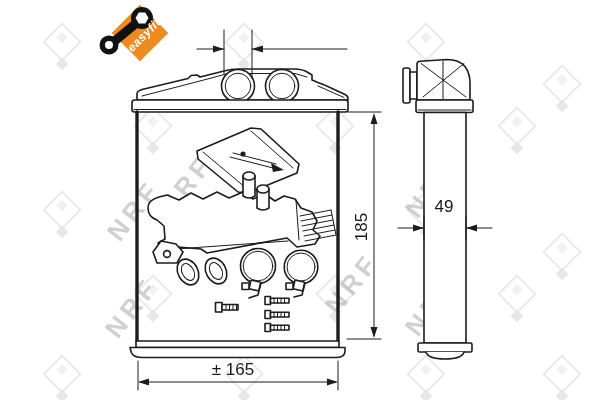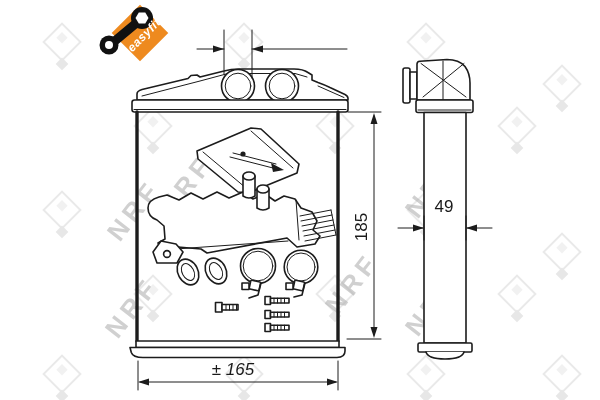--- a/index.html
+++ b/index.html
@@ -208,21 +208,21 @@
         <line class="ln thin" x1="467" y1="228" x2="492" y2="228"></line>
         <line class="ln thin" x1="424" y1="216" x2="424" y2="240"></line>
         <line class="ln thin" x1="466" y1="216" x2="466" y2="240"></line>
         <polygon class="ar" points="424,228 413,224.5 413,231.5"></polygon>
         <polygon class="ar" points="466,228 477,224.5 477,231.5"></polygon>
       </g>
     </g>
   </svg>
 
   <div class="dim c" style="left:342px;top:217px;width:40px;transform:rotate(-90deg);">185</div>
-  <div class="dim c" style="left:203px;top:360px;width:60px;font-style:italic;">± 165</div>
+  <div class="dim c" style="left:203px;top:360px;width:60px;">± 165</div>
   <div class="dim c" style="left:430px;top:197px;width:28px;">49</div>
 
   <div class="badge">
     <div class="badge-diamond"></div>
     <svg class="badge-wrench" width="80" height="64" viewBox="0 0 80 64">
       <line x1="20" y1="45" x2="50" y2="20" stroke="#111" stroke-width="9" stroke-linecap="round"></line>
       <circle cx="19" cy="45" r="9.5" fill="#111"></circle>
       <circle cx="19" cy="45" r="4" fill="#fff"></circle>
       <circle cx="52" cy="18" r="11" fill="#111"></circle>
       <polygon points="58.5,18 55.3,23.6 48.8,23.6 45.5,18 48.8,12.4 55.3,12.4" fill="#fff"></polygon>

